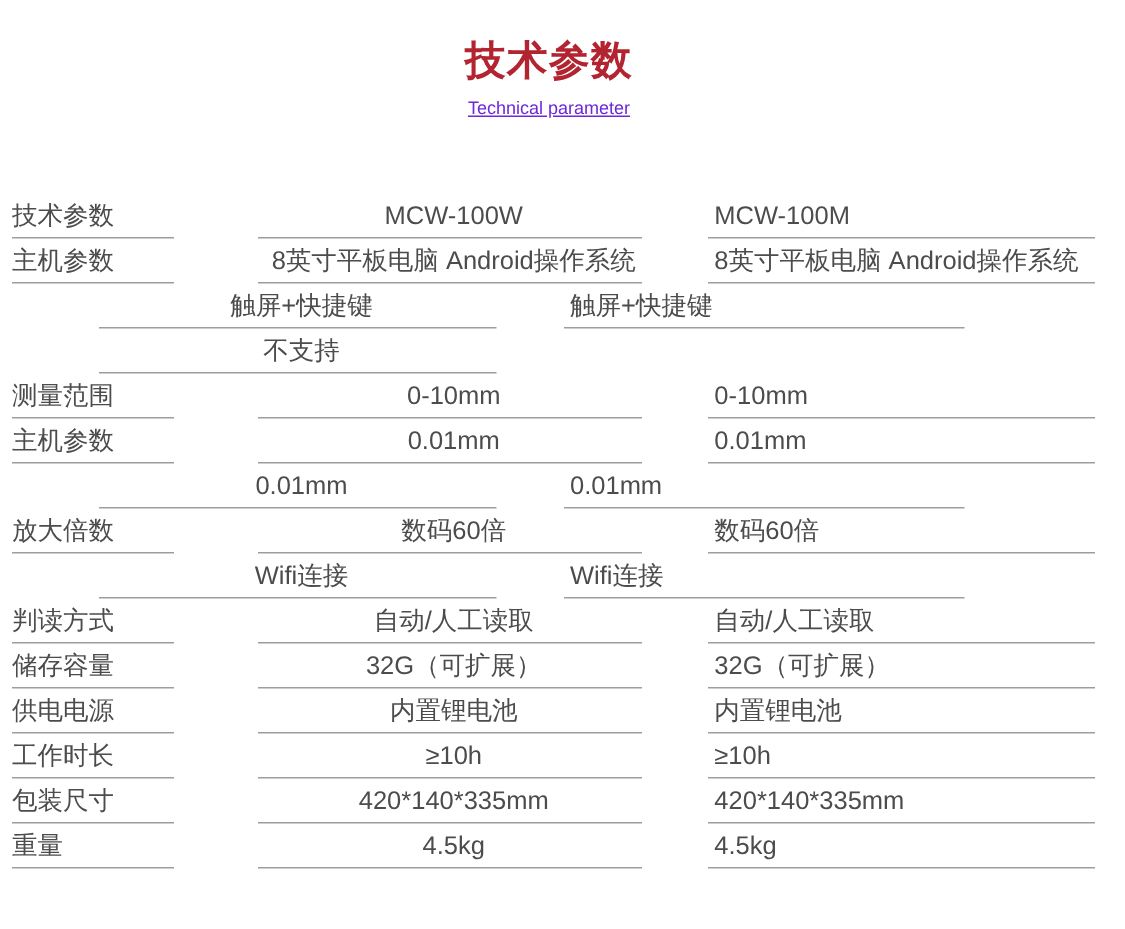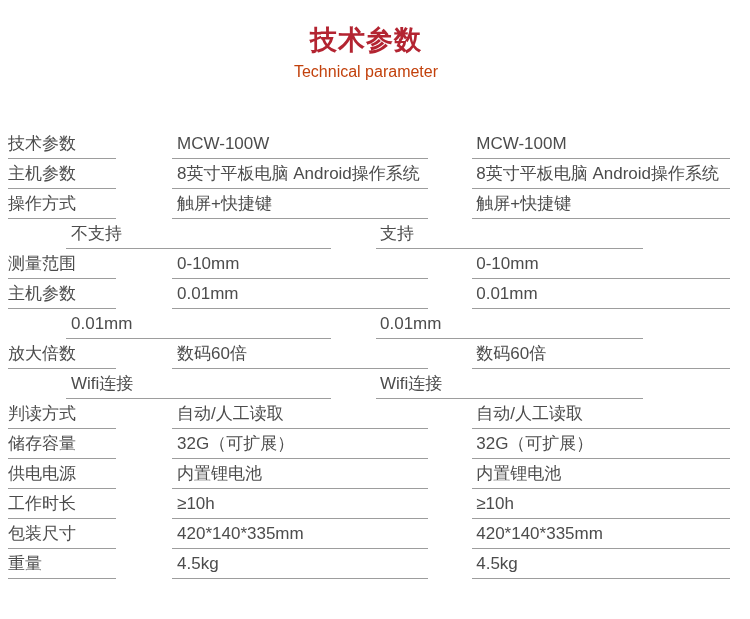--- a/index.html
+++ b/index.html
@@ -21,44 +21,45 @@
   }
   .title {
     font-size: 27px;
     line-height: 30px;
     font-weight: bold;
     color: #b32431;
     letter-spacing: 1px;
   }
   .subtitle {
     margin-top: 6px;
-    font-size: 16px;
+    font-size: 12px;
     line-height: 22px;
-    color: #c2410c;
+    color: #6d28d9;
+    text-decoration: underline;
   }
   .spec-table {
     margin: 46px 0 0 8px;
     width: 722px;
   }
   .row {
     display: flex;
     height: 30px;
   }
   .cell {
     box-sizing: border-box;
     border-bottom: 1px solid #9d9d9d;
     font-size: 17px;
     line-height: 29px;
     color: #4c4c4c;
     white-space: nowrap;
     overflow: hidden;
   }
   .c1 { width: 112px; }
   .gap1 { width: 58px; height: 30px; }
-  .c2 { width: 265px; padding-left: 5px; }
+  .c2 { width: 265px; padding-left: 5px; text-align: center; }
   .gap2 { width: 20px; height: 30px; }
   .c3 { width: 267px; padding-left: 4px; margin-left: 25px; }
 </style>
 </head>
 <body>
 
 <div class="page">
   <div class="header">
     <div class="title">技术参数</div>
     <div class="subtitle">Technical parameter</div>
@@ -73,31 +74,29 @@
         <div class="cell c3">MCW-100M</div>
       </div>
       <div class="row">
         <div class="cell c1">主机参数</div>
         <div class="gap1"></div>
         <div class="cell c2">8英寸平板电脑 Android操作系统</div>
         <div class="gap2"></div>
         <div class="cell c3">8英寸平板电脑 Android操作系统</div>
       </div>
       <div class="row">
-        <div class="cell c1">操作方式</div>
         <div class="gap1"></div>
         <div class="cell c2">触屏+快捷键</div>
         <div class="gap2"></div>
         <div class="cell c3">触屏+快捷键</div>
       </div>
       <div class="row">
         <div class="gap1"></div>
         <div class="cell c2">不支持</div>
         <div class="gap2"></div>
-        <div class="cell c3">支持</div>
       </div>
       <div class="row">
         <div class="cell c1">测量范围</div>
         <div class="gap1"></div>
         <div class="cell c2">0-10mm</div>
         <div class="gap2"></div>
         <div class="cell c3">0-10mm</div>
       </div>
       <div class="row">
         <div class="cell c1">主机参数</div>

